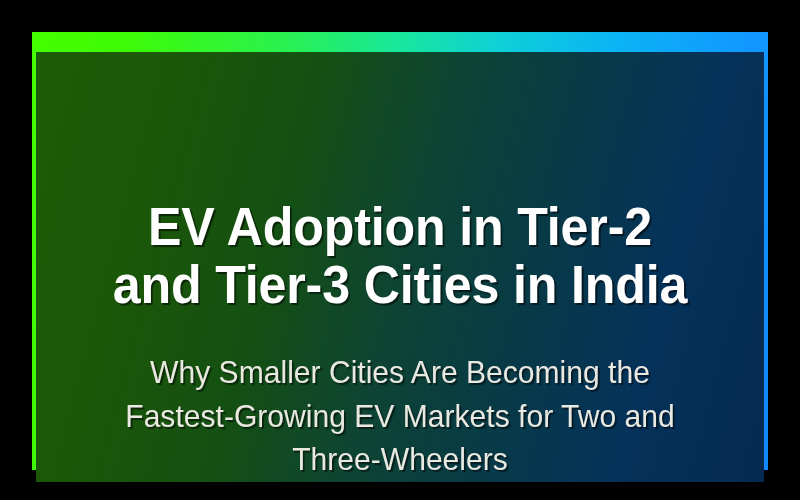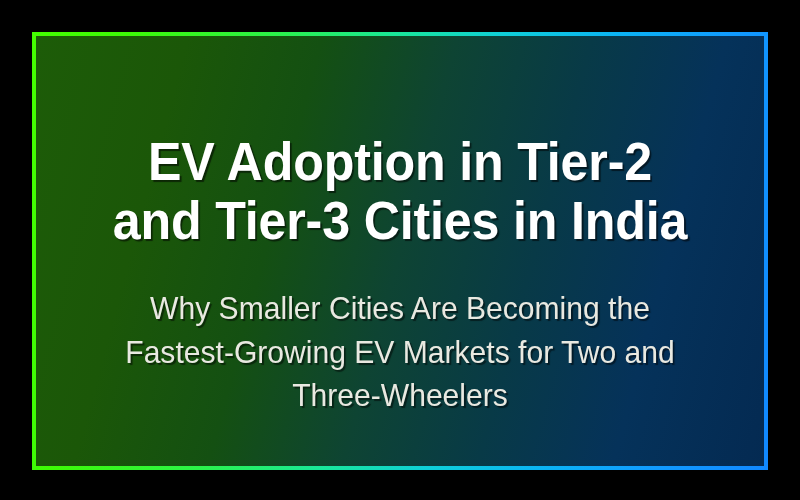--- a/index.html
+++ b/index.html
@@ -50,21 +50,22 @@
         #1d5c08 0%,
         #1b5708 18%,
         #145012 34%,
         #0e4433 50%,
         #083a47 66%,
         #05325a 82%,
         #042a52 100%);
     display: flex;
     flex-direction: column;
     align-items: center;
-    justify-content: center;
+    justify-content: flex-end;
+    margin-top: 16px;
   }
 
   #card-inner {
     width: 100%;
     padding: 0 14px;
     box-sizing: border-box;
     text-align: center;
   }
 
   #slide-title {

